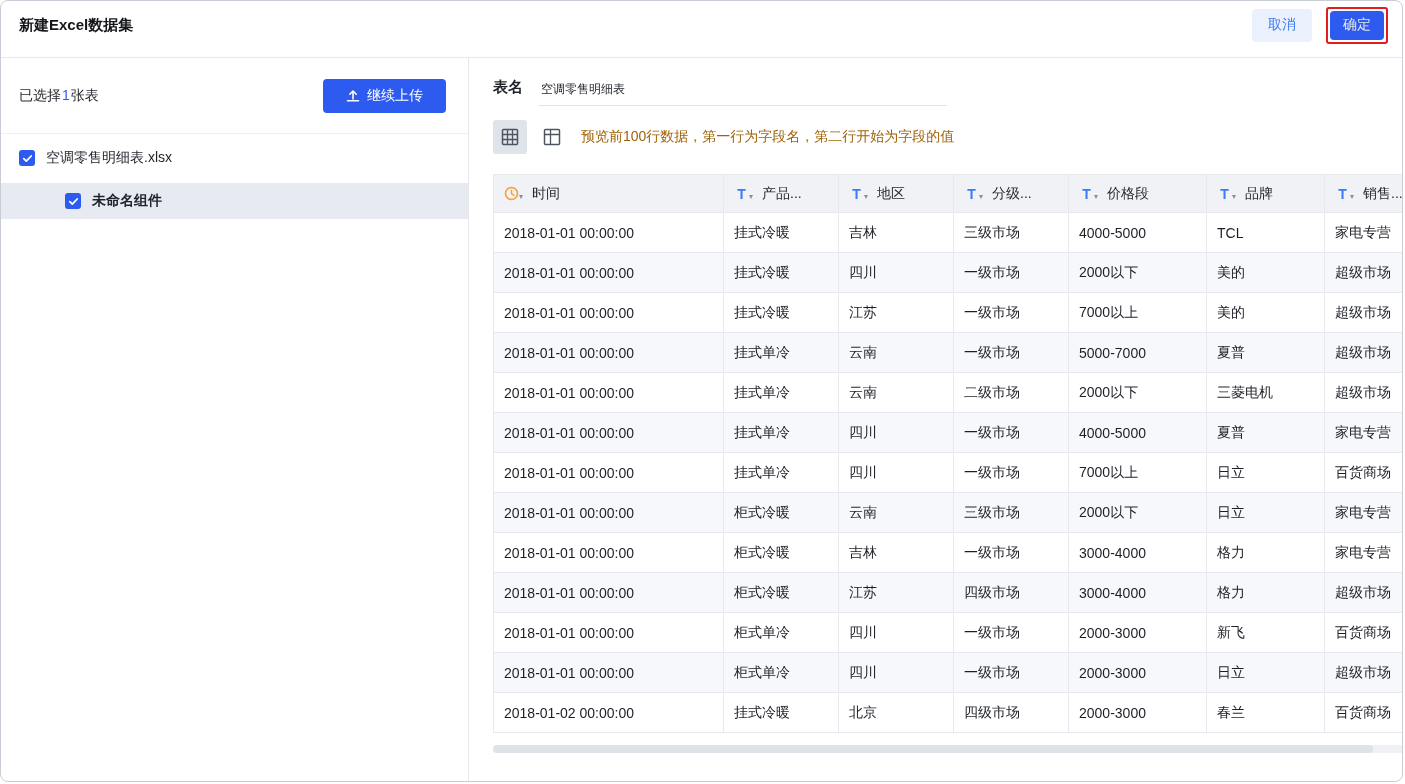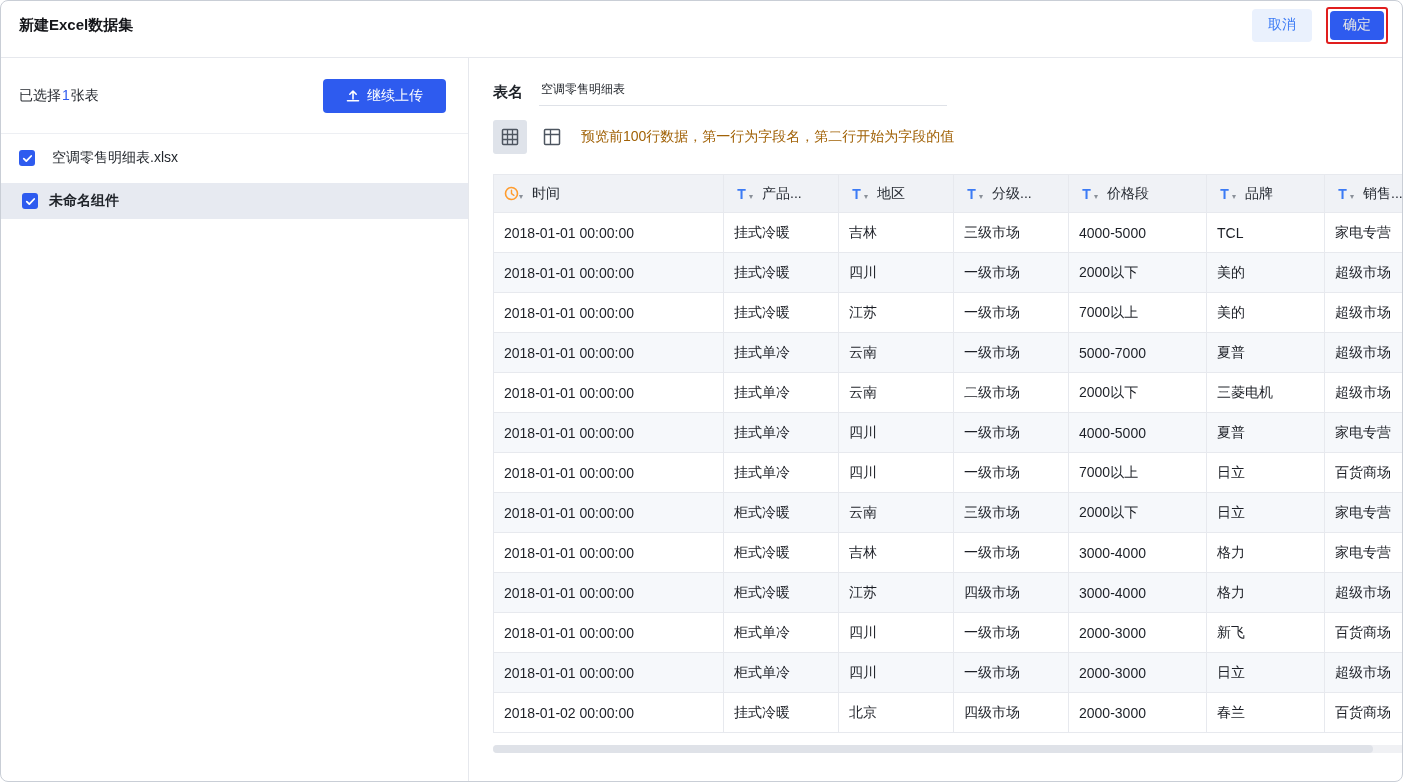--- a/index.html
+++ b/index.html
@@ -49,42 +49,42 @@
     border-bottom: 1px solid #edeff3;
   }
   .selected-info { font-size: 14px; color: #1f2329; }
   .selected-info .count { color: var(--primary); margin: 0 1px; }
   .btn-upload {
     background: var(--primary); color: #fff;
     height: 34px; padding: 0 23px;
     display: inline-flex; align-items: center; gap: 7px;
   }
   .file-row {
-    display: flex; align-items: center; gap: 17px;
+    display: flex; align-items: center; gap: 11px;
     padding: 15px 18px 14px 18px;
     font-size: 14px; cursor: pointer;
   }
   .sheet-row {
     display: flex; align-items: center; gap: 11px;
     height: 36px; margin-top: 2px;
-    padding-left: 21px;
+    padding-left: 64px;
     background: #e7eaf1;
     font-size: 14px; font-weight: 700;
     cursor: pointer;
   }
   .checkbox {
     width: 16px; height: 16px; flex: none;
     background: var(--primary); border-radius: 3px;
     display: inline-flex; align-items: center; justify-content: center;
     cursor: pointer;
   }
 
   
   .main { flex: 1; padding: 0 22px 0 24px; min-width: 0; }
-  .table-name-row { margin-top: 20px; display: flex; align-items: center; }
+  .table-name-row { margin-top: 20px; display: flex; }
   .table-name-label { font-size: 15px; font-weight: 700; margin-right: 16px; }
   .table-name-input {
     border: none; border-bottom: 1px solid #dfe2e8; outline: none;
     width: 408px; font-size: 12px; color: #1f2329;
     padding: 4px 2px 9px 2px; font-family: inherit; background: transparent;
   }
   .toolbar { margin-top: 14px; display: flex; align-items: center; }
   .view-btn {
     width: 34px; height: 34px; border: none; background: transparent;
     display: inline-flex; align-items: center; justify-content: center;

